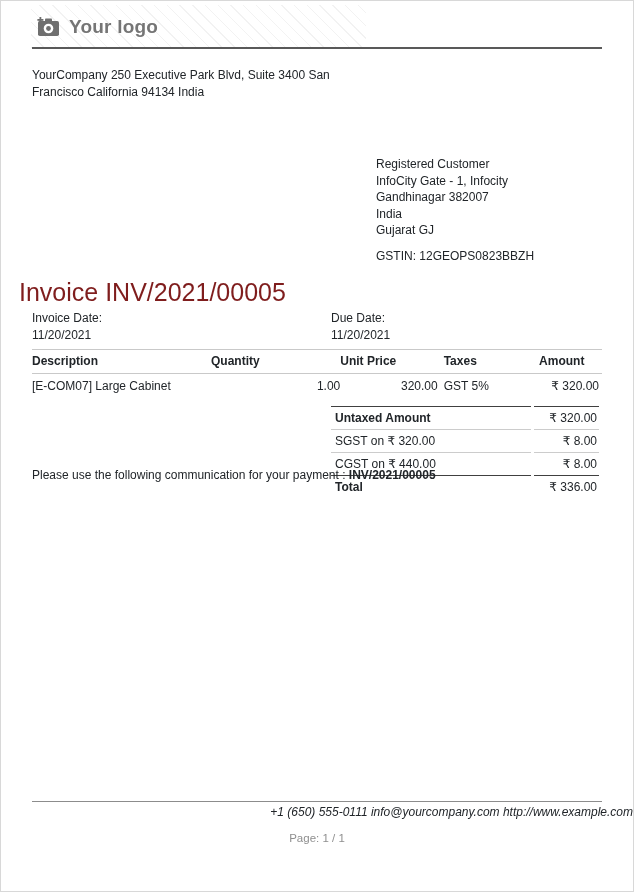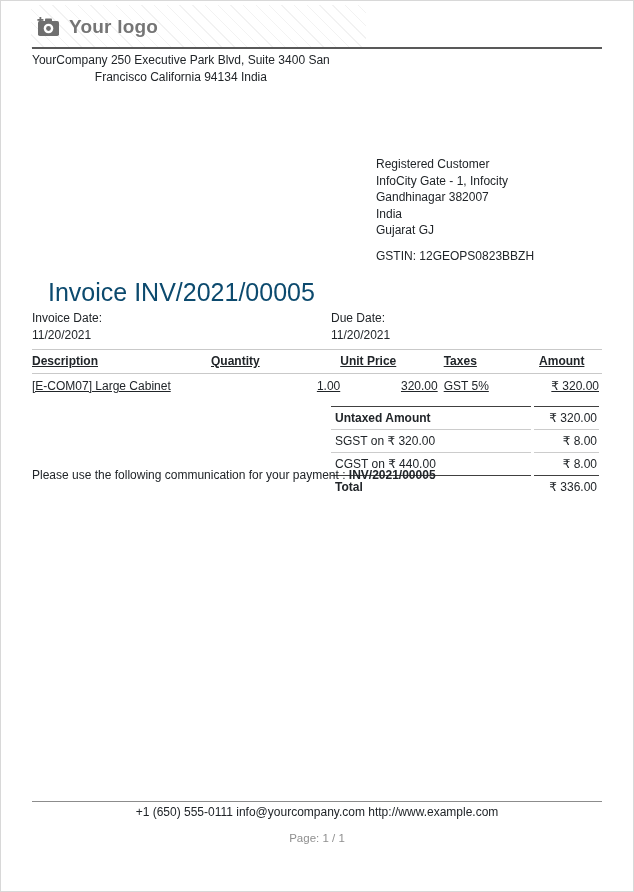--- a/index.html
+++ b/index.html
@@ -24,40 +24,40 @@
     display: flex; align-items: center; gap: 9px;
   }
   .logo-text {
     font-size: 19px; font-weight: bold; color: #757575; letter-spacing: 0.2px;
   }
   .header-rule {
     position: absolute; left: 31px; top: 46px; width: 570px; height: 2px;
     background: #595959;
   }
   .company-address {
-    position: absolute; left: 31px; top: 51px; line-height: 16.5px; text-align: center;
+    position: absolute; left: 31px; top: 66px; line-height: 16.5px;
   }
   
   .customer {
     position: absolute; left: 375px; top: 155px; line-height: 16.5px;
   }
   .customer .gstin { margin-top: 9px; }
   
   .invoice-title {
-    position: absolute; left: 47px; top: 277px;
-    font-size: 25px; line-height: 28px; font-weight: 400; color: #0c4a6e;
+    position: absolute; left: 18px; top: 277px;
+    font-size: 25px; line-height: 28px; font-weight: 400; color: #7f1d1d;
   }
   .date-block { position: absolute; top: 309px; line-height: 17px; }
   .date-block.left { left: 31px; }
   .date-block.right { left: 330px; }
   .date-label { font-weight: normal; }
   
   table.items {
     position: absolute; left: 31px; top: 348px; width: 570px;
-    border-collapse: collapse; font-size: 12px; color: #212529; text-decoration: underline;
+    border-collapse: collapse; font-size: 12px; color: #212529;
   }
   table.items th {
     font-weight: bold; text-align: left;
     border-top: 1px solid #c9c9c9; border-bottom: 1px solid #c9c9c9;
     padding: 4px 0 5px 0;
   }
   table.items td { padding: 5px 0 0 0; vertical-align: top; }
   .c-desc  { width: 180px; }
   .c-qty   { width: 130px; text-align: right; }
   .c-price { width: 98px;  text-align: right; }
@@ -78,21 +78,21 @@
   .bold { font-weight: bold; }
   
   .payment-note { position: absolute; left: 31px; top: 467px; }
   
   .footer-rule {
     position: absolute; left: 31px; top: 800px; width: 570px; height: 1px;
     background: #8c8c8c;
   }
   .footer-contact {
     position: absolute; left: 0; top: 804px; width: 100%;
-    text-align: center; color: #212529;
+    text-align: right; color: #212529; font-style: italic;
   }
   .footer-page {
     position: absolute; left: 0; top: 831px; width: 100%;
     text-align: center; color: #8f8f8f; font-size: 11.5px;
   }
 </style>
 </head>
 <body>
 
 <div class="page">

